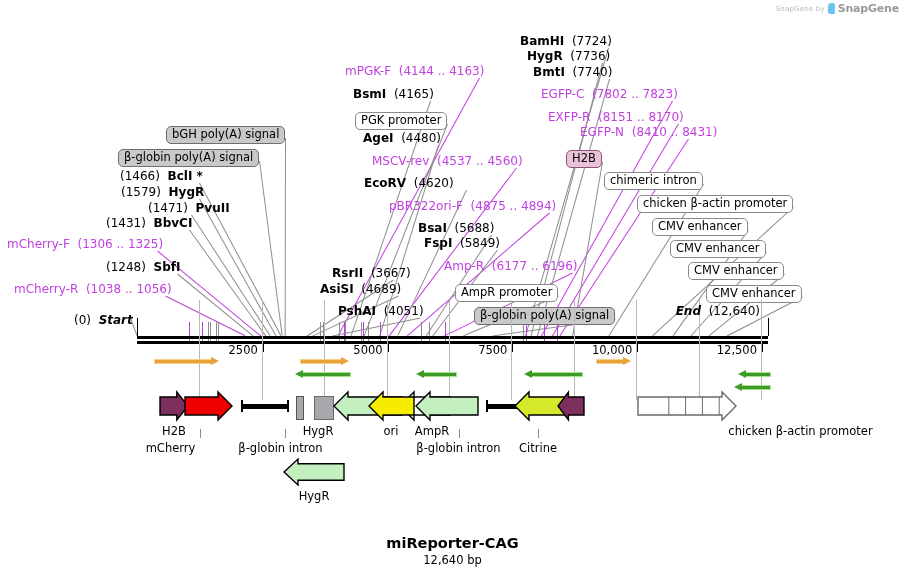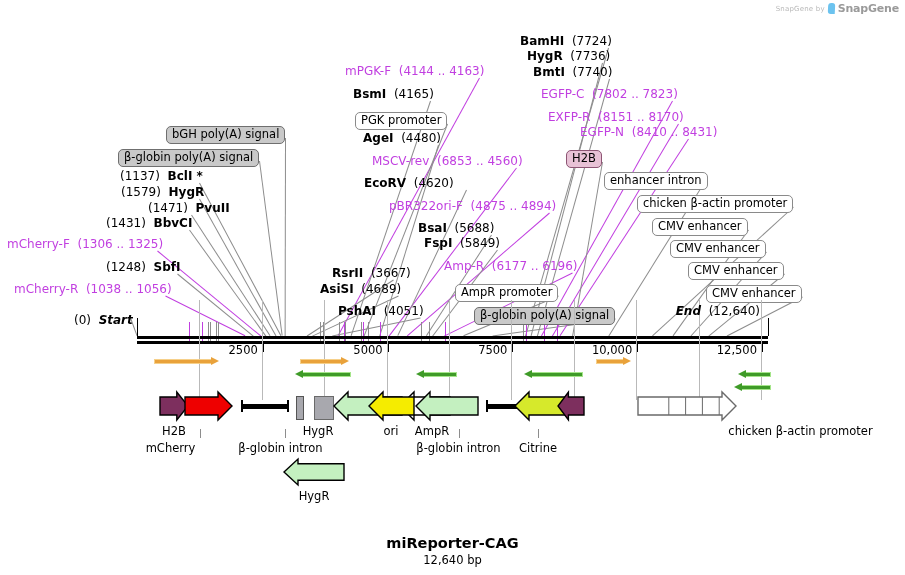--- a/index.html
+++ b/index.html
@@ -126,51 +126,51 @@
     <div class="abs" style="left: 522.589px; top: 322px; width: 1px; height: 22px; background: rgb(141, 141, 141);"></div>
     <div class="abs" style="left: 523.188px; top: 322px; width: 1px; height: 22px; background: rgb(141, 141, 141);"></div>
     <div class="abs" style="left: 523.388px; top: 322px; width: 1px; height: 22px; background: rgb(141, 141, 141);"></div>
     <div class="abs" style="left: 526.483px; top: 322px; width: 1px; height: 22px; background: rgb(193, 63, 224);"></div>
     <div class="abs" style="left: 543.905px; top: 322px; width: 1px; height: 22px; background: rgb(193, 63, 224);"></div>
     <div class="abs" style="left: 556.835px; top: 322px; width: 1px; height: 22px; background: rgb(193, 63, 224);"></div>
   </div>
 <div id="layer-labels">
     <div class="abs" style="left: 166px; top: 123px;"><span class="chip gray">bGH poly(A) signal</span></div>
     <div class="abs" style="left: 118px; top: 146px;"><span class="chip gray">β-globin poly(A) signal</span></div>
-    <div class="lbl abs" style="left: 120px; top: 170px;"><span class="pos">(1137)</span>&nbsp;&nbsp;<span class="nm">BclI *</span></div>
+    <div class="lbl abs" style="left: 120px; top: 170px;"><span class="pos">(1466)</span>&nbsp;&nbsp;<span class="nm">BclI *</span></div>
     <div class="lbl abs" style="left: 121px; top: 186px;"><span class="pos">(1579)</span>&nbsp;&nbsp;<span class="nm">HygR</span></div>
     <div class="lbl abs" style="left: 113px; top: 202px; margin-left: 35px;"><span class="pos">(1471)</span>&nbsp;&nbsp;<span class="nm">PvuII</span></div>
     <div class="lbl abs" style="left: 106px; top: 217px;"><span class="pos">(1431)</span>&nbsp;&nbsp;<span class="nm">BbvCI</span></div>
     <div class="lbl abs primer" style="left: 7px; top: 238px;"><span class="nm">mCherry-F</span>&nbsp;&nbsp;<span class="pos">(1306 .. 1325)</span></div>
     <div class="lbl abs" style="left: 106px; top: 261px;"><span class="pos">(1248)</span>&nbsp;&nbsp;<span class="nm">SbfI</span></div>
     <div class="lbl abs primer" style="left: 14px; top: 283px;"><span class="nm">mCherry-R</span>&nbsp;&nbsp;<span class="pos">(1038 .. 1056)</span></div>
     <div class="lbl abs ital" style="left: 74px; top: 314px;"><span class="pos">(0)</span>&nbsp;&nbsp;<span class="nm">Start</span></div>
     <div class="lbl abs primer" style="left: 345px; top: 65px;"><span class="nm">mPGK-F</span>&nbsp;&nbsp;<span class="pos">(4144 .. 4163)</span></div>
     <div class="lbl abs" style="left: 353px; top: 88px;"><span class="nm">BsmI</span>&nbsp;&nbsp;<span class="pos">(4165)</span></div>
     <div class="abs" style="left: 355px; top: 109px;"><span class="chip">PGK promoter</span></div>
     <div class="lbl abs" style="left: 363px; top: 132px;"><span class="nm">AgeI</span>&nbsp;&nbsp;<span class="pos">(4480)</span></div>
-    <div class="lbl abs primer" style="left: 372px; top: 155px;"><span class="nm">MSCV-rev</span>&nbsp;&nbsp;<span class="pos">(6853 .. 4560)</span></div>
+    <div class="lbl abs primer" style="left: 372px; top: 155px;"><span class="nm">MSCV-rev</span>&nbsp;&nbsp;<span class="pos">(4537 .. 4560)</span></div>
     <div class="lbl abs" style="left: 364px; top: 177px;"><span class="nm">EcoRV</span>&nbsp;&nbsp;<span class="pos">(4620)</span></div>
     <div class="lbl abs primer" style="left: 389px; top: 200px;"><span class="nm">pBR322ori-F</span>&nbsp;&nbsp;<span class="pos">(4875 .. 4894)</span></div>
     <div class="lbl abs" style="left: 418px; top: 222px;"><span class="nm">BsaI</span>&nbsp;&nbsp;<span class="pos">(5688)</span></div>
     <div class="lbl abs" style="left: 424px; top: 237px;"><span class="nm">FspI</span>&nbsp;&nbsp;<span class="pos">(5849)</span></div>
     <div class="lbl abs primer" style="left: 444px; top: 260px;"><span class="nm">Amp-R</span>&nbsp;&nbsp;<span class="pos">(6177 .. 6196)</span></div>
     <div class="abs" style="left: 455px; top: 281px;"><span class="chip">AmpR promoter</span></div>
     <div class="abs" style="left: 474px; top: 304px;"><span class="chip gray">β-globin poly(A) signal</span></div>
     <div class="lbl abs" style="left: 332px; top: 267px;"><span class="nm">RsrII</span>&nbsp;&nbsp;<span class="pos">(3667)</span></div>
     <div class="lbl abs" style="left: 320px; top: 283px;"><span class="nm">AsiSI</span>&nbsp;&nbsp;<span class="pos">(4689)</span></div>
     <div class="lbl abs" style="left: 338px; top: 305px;"><span class="nm">PshAI</span>&nbsp;&nbsp;<span class="pos">(4051)</span></div>
     <div class="lbl abs" style="left: 520px; top: 35px;"><span class="nm">BamHI</span>&nbsp;&nbsp;<span class="pos">(7724)</span></div>
     <div class="lbl abs" style="left: 527px; top: 50px;"><span class="nm">HygR</span>&nbsp;&nbsp;<span class="pos">(7736)</span></div>
     <div class="lbl abs" style="left: 533px; top: 66px;"><span class="nm">BmtI</span>&nbsp;&nbsp;<span class="pos">(7740)</span></div>
     <div class="lbl abs primer" style="left: 541px; top: 88px;"><span class="nm">EGFP-C</span>&nbsp;&nbsp;<span class="pos">(7802 .. 7823)</span></div>
     <div class="lbl abs primer" style="left: 548px; top: 111px;"><span class="nm">EXFP-R</span>&nbsp;&nbsp;<span class="pos">(8151 .. 8170)</span></div>
     <div class="lbl abs primer" style="left: 556px; top: 126px; margin-left: 24px;"><span class="nm">EGFP-N</span>&nbsp;&nbsp;<span class="pos">(8410 .. 8431)</span></div>
     <div class="abs" style="left: 566px; top: 147px;"><span class="chip pink">H2B</span></div>
-    <div class="abs" style="left: 604px; top: 169px;"><span class="chip">enhancer intron</span></div>
+    <div class="abs" style="left: 604px; top: 169px;"><span class="chip">chimeric intron</span></div>
     <div class="abs" style="left: 637px; top: 192px;"><span class="chip">chicken β-actin promoter</span></div>
     <div class="abs" style="left: 652px; top: 215px;"><span class="chip">CMV enhancer</span></div>
     <div class="abs" style="left: 670px; top: 237px;"><span class="chip">CMV enhancer</span></div>
     <div class="abs" style="left: 688px; top: 259px;"><span class="chip">CMV enhancer</span></div>
     <div class="abs" style="left: 706px; top: 282px;"><span class="chip">CMV enhancer</span></div>
   </div>
 <div id="layer-ruler">
     <div id="ruler" class="abs">
       <div class="bar1"></div>
       <div class="bar2"></div>

